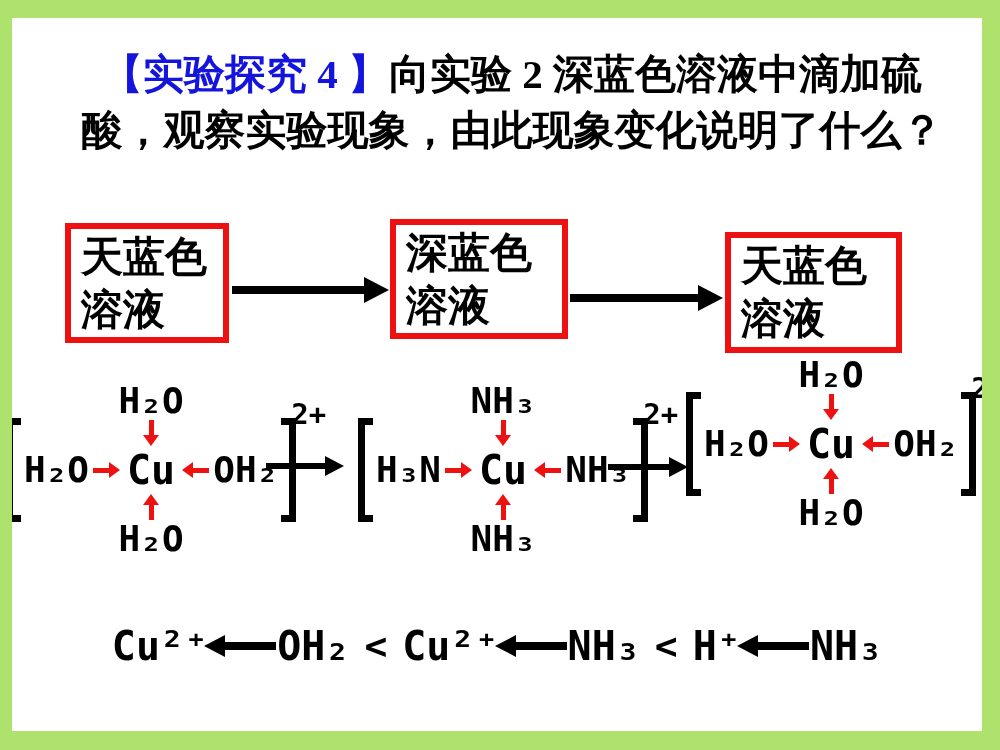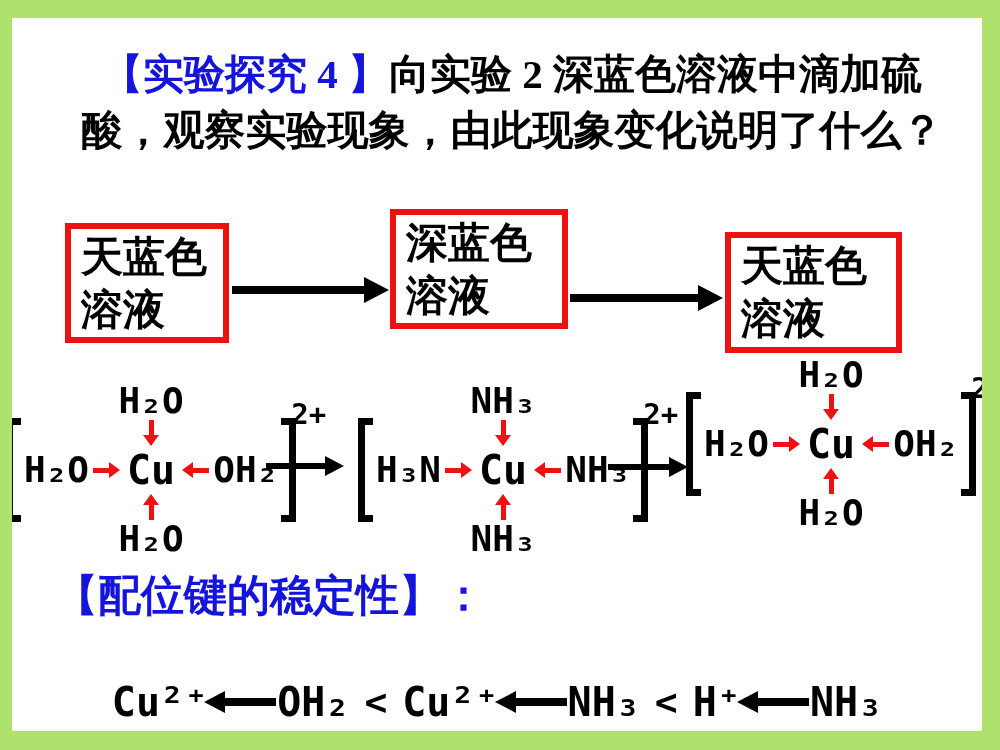--- a/index.html
+++ b/index.html
@@ -26,21 +26,21 @@
     color:var(--black);letter-spacing:0px;white-space:nowrap;
   }
   .title .hl{color:var(--blue);}
   
   .rbox{
     position:absolute;border:6px solid var(--red);
     font-weight:bold;font-size:42px;line-height:53px;
     color:var(--black);padding:2px 16px 0 10px;white-space:nowrap;
   }
   #box1{left:53px;top:205px;width:164px;height:120px;}
-  #box2{left:378px;top:191px;width:178px;height:120px;}
+  #box2{left:378px;top:201px;width:178px;height:120px;}
   #box3{left:713px;top:214px;width:177px;height:121px;}
   
   .flow-arrow{position:absolute;display:flex;align-items:center;height:28px;}
   .flow-arrow .sh{display:block;flex:1;height:8px;background:var(--black);}
   .flow-arrow .hd{display:block;width:0;height:0;
     border-top:13px solid transparent;border-bottom:13px solid transparent;
     border-left:25px solid var(--black);}
   #farrow1{left:220px;top:258px;width:157px;}
   #farrow2{left:558px;top:266px;width:153px;}
   .plus-label{
@@ -86,21 +86,21 @@
     border-top:10px solid transparent;border-bottom:10px solid transparent;
     border-left:19px solid var(--black);}
   #marrowA{left:254px;top:437px;width:78px;}
   #marrowB{left:596px;top:438px;width:80px;}
   
   .stability-heading{
     position:absolute;left:43px;top:550px;
     color:var(--blue);font-weight:bold;font-size:43px;line-height:56px;white-space:nowrap;
   }
   .formula{
-    position:absolute;left:0;top:656px;width:970px;
+    position:absolute;left:0;top:600px;width:970px;
     display:flex;justify-content:center;align-items:center;
     font-family:"DejaVu Sans Mono","Liberation Mono",monospace;
     font-weight:bold;font-size:40px;line-height:56px;color:var(--black);
   }
   .fgroup{display:flex;align-items:center;white-space:nowrap;}
   .fa{display:flex;align-items:center;width:72px;height:24px;margin:0 1px 0 -4px;}
   .fa .hd{display:block;width:0;height:0;border-top:11px solid transparent;
     border-bottom:11px solid transparent;border-right:21px solid var(--black);}
   .fa .sh{display:block;flex:1;height:8px;background:var(--black);}
   .lt{font-size:38px;margin:0 15px;align-self:center;}
@@ -239,21 +239,20 @@
           <i class="sh"></i>
         </div>
       <div class="lig">H₂O</div>
     </div>
     <div class="brwrap">
       <div class="br r"></div>
       <span class="charge">2+</span>
     </div>
   </div>
 
-  <div class="stability-heading">【配位键的稳定性】：</div>
 
   <div class="formula">
     <span class="fgroup">
       <span>Cu²⁺</span>
       <span class="fa">
           <i class="hd"></i>
           <i class="sh"></i>
         </span>
       <span>OH₂</span>
     </span>

